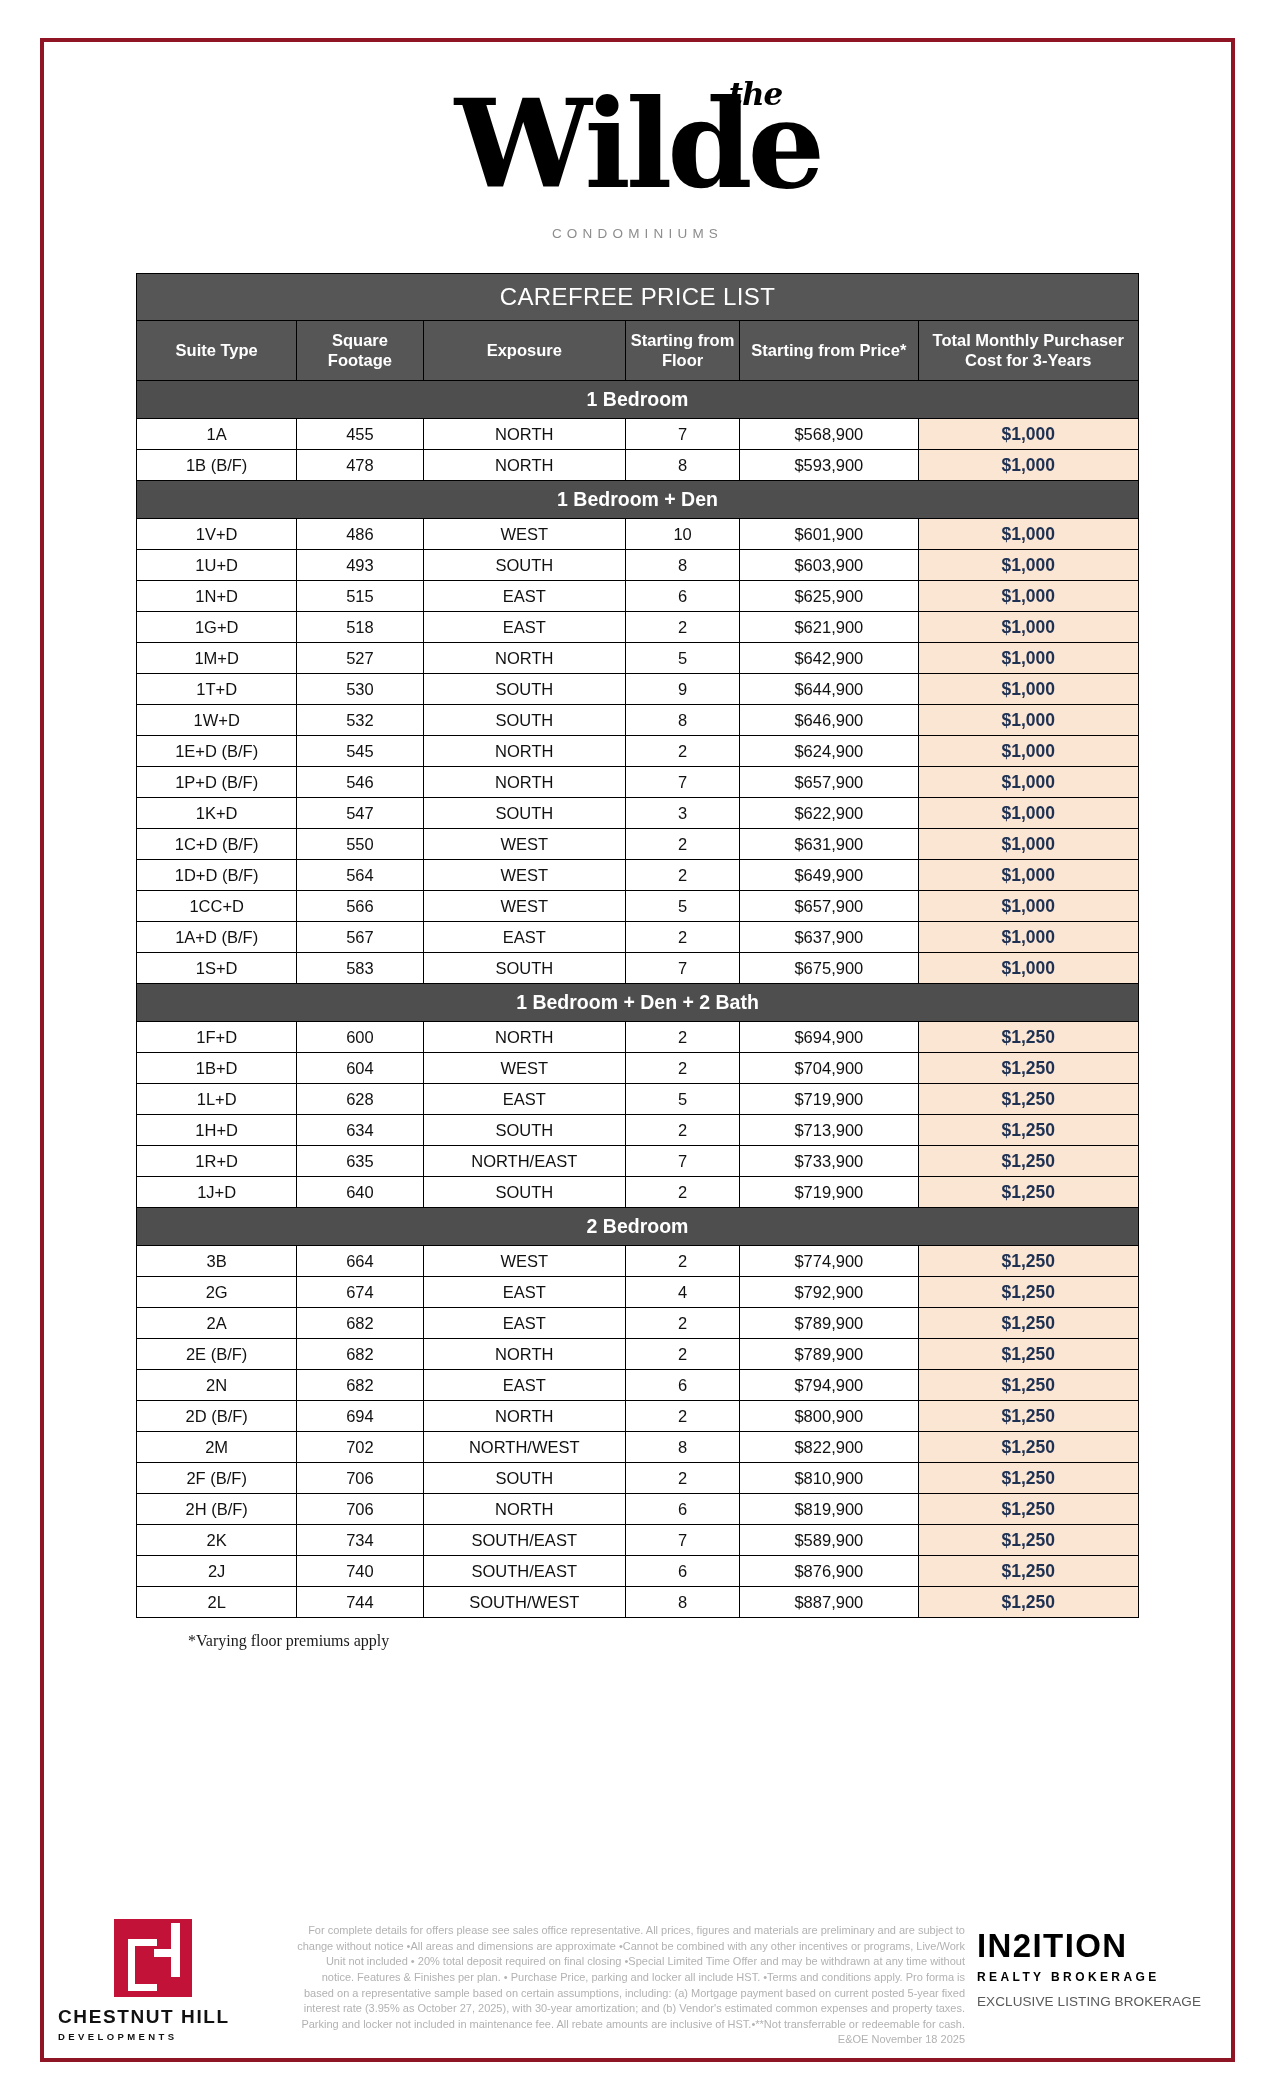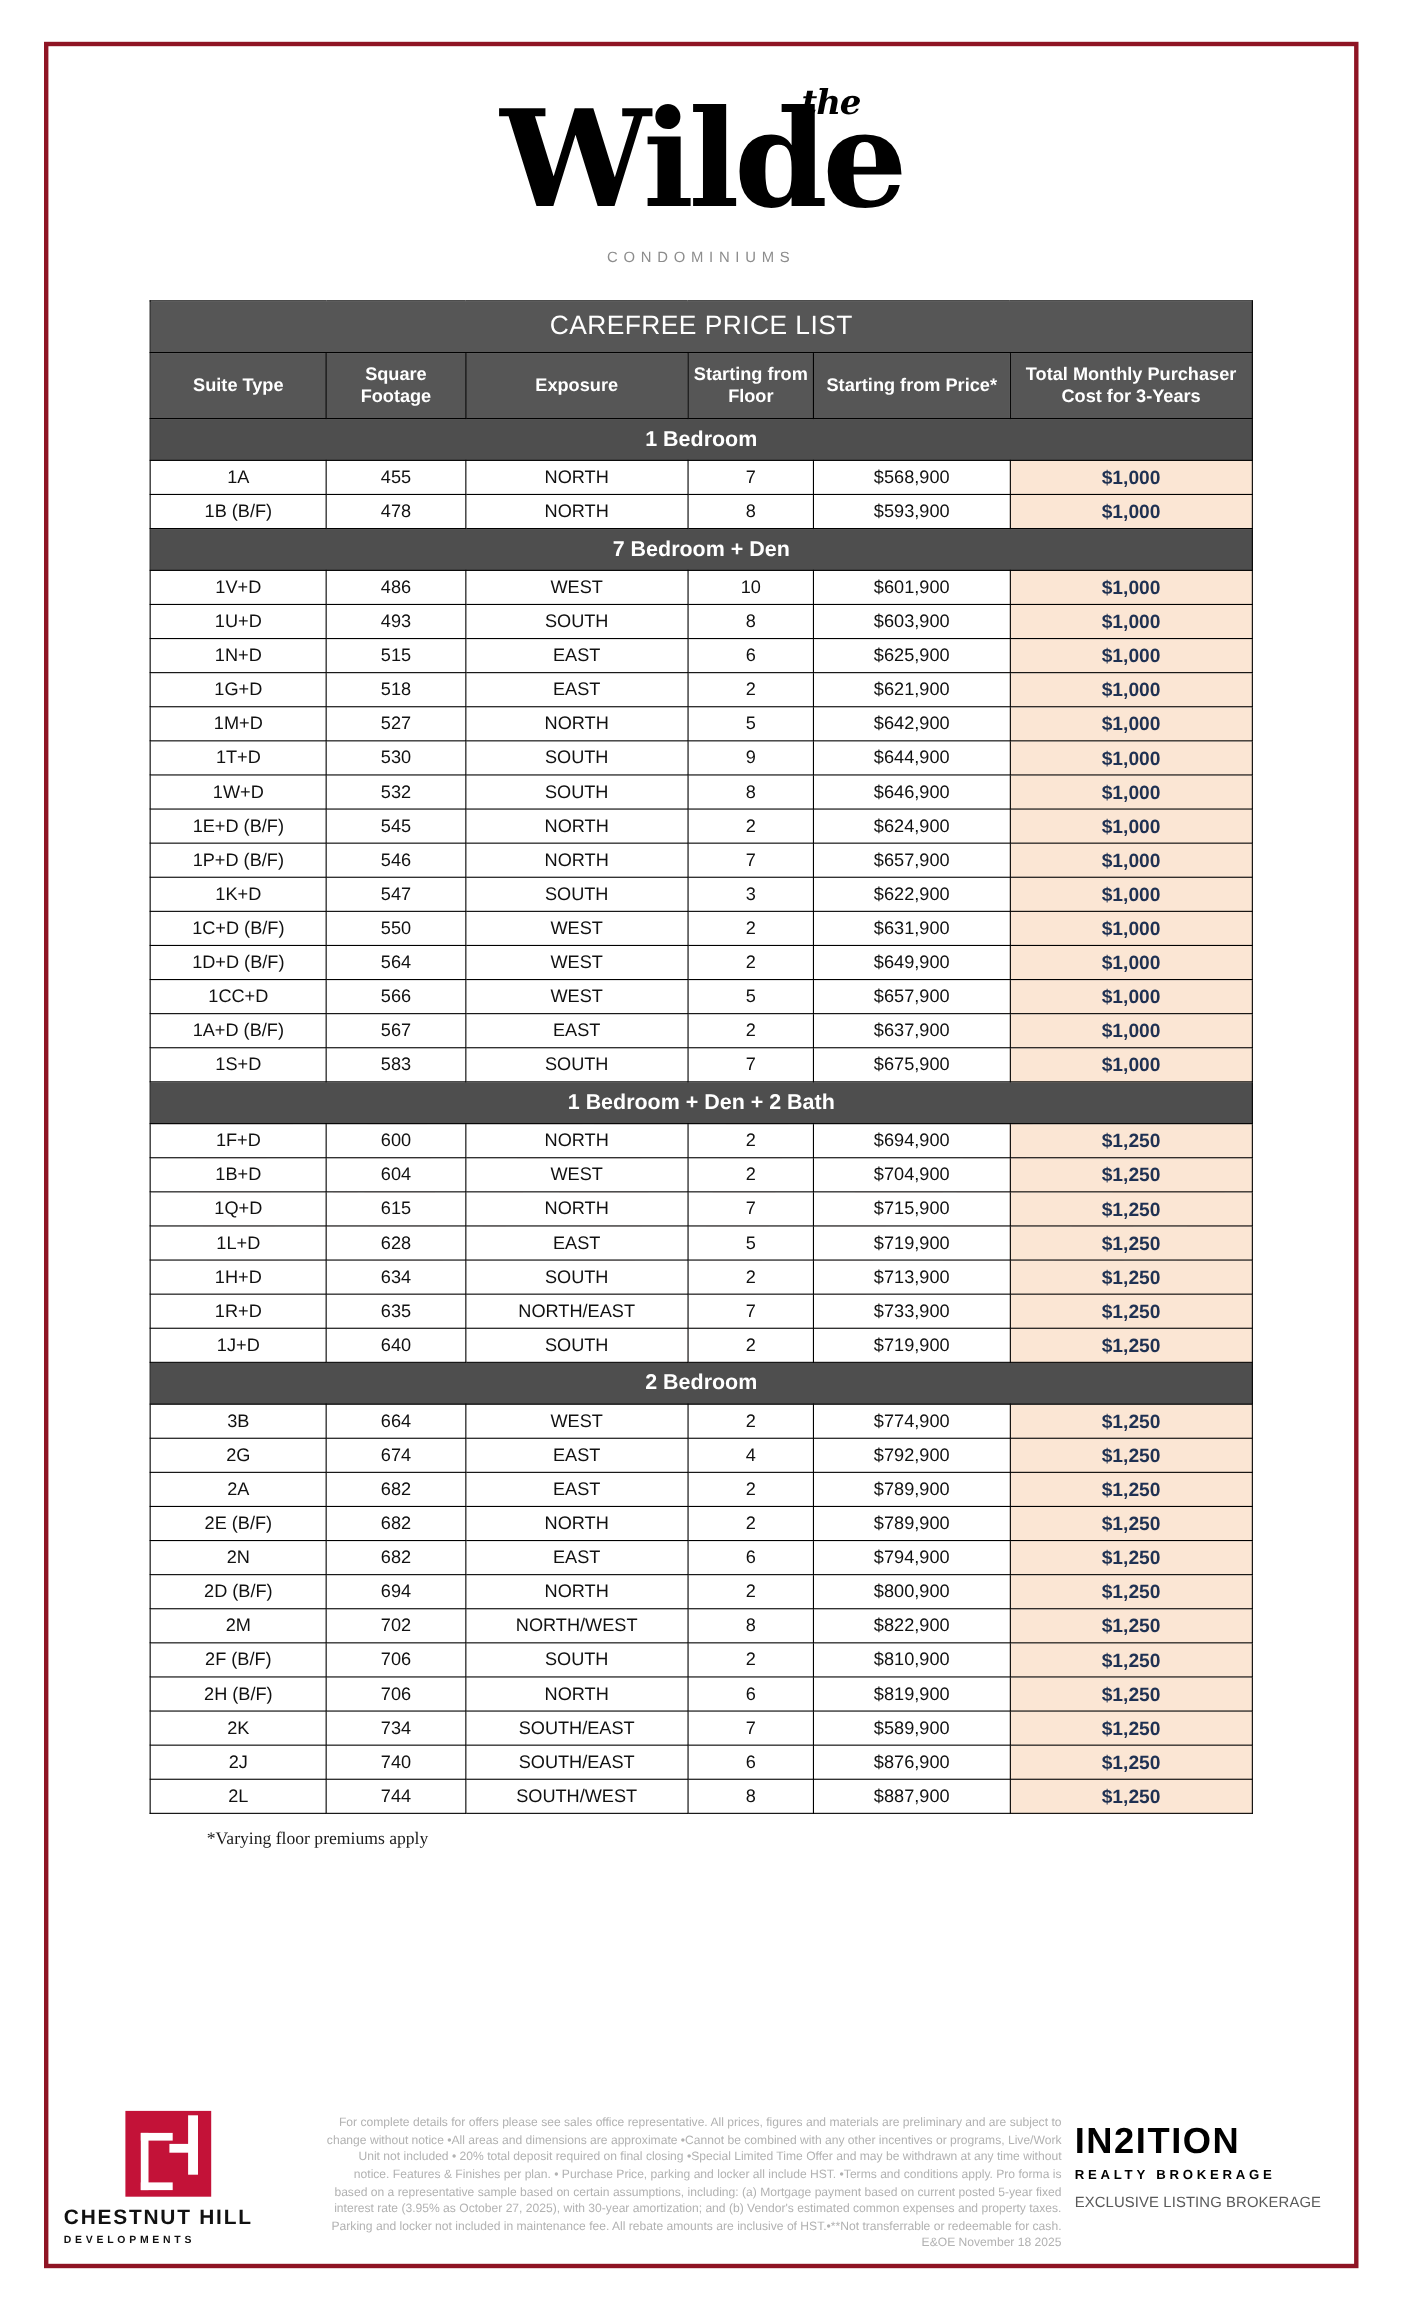--- a/index.html
+++ b/index.html
@@ -293,21 +293,21 @@
             </tr>
             <tr class="data-row">
               <td>1B (B/F)</td>
               <td>478</td>
               <td>NORTH</td>
               <td>8</td>
               <td>$593,900</td>
               <td class="monthly">$1,000</td>
             </tr>
             <tr class="section-row">
-              <td colspan="6">7 Bedroom + Den</td>
+              <td colspan="6">1 Bedroom + Den</td>
             </tr>
             <tr class="data-row">
               <td>1V+D</td>
               <td>486</td>
               <td>WEST</td>
               <td>10</td>
               <td>$601,900</td>
               <td class="monthly">$1,000</td>
             </tr>
             <tr class="data-row">
@@ -432,28 +432,20 @@
               <td>2</td>
               <td>$694,900</td>
               <td class="monthly">$1,250</td>
             </tr>
             <tr class="data-row">
               <td>1B+D</td>
               <td>604</td>
               <td>WEST</td>
               <td>2</td>
               <td>$704,900</td>
-              <td class="monthly">$1,250</td>
-            </tr>
-            <tr class="data-row">
-              <td>1Q+D</td>
-              <td>615</td>
-              <td>NORTH</td>
-              <td>7</td>
-              <td>$715,900</td>
               <td class="monthly">$1,250</td>
             </tr>
             <tr class="data-row">
               <td>1L+D</td>
               <td>628</td>
               <td>EAST</td>
               <td>5</td>
               <td>$719,900</td>
               <td class="monthly">$1,250</td>
             </tr>

